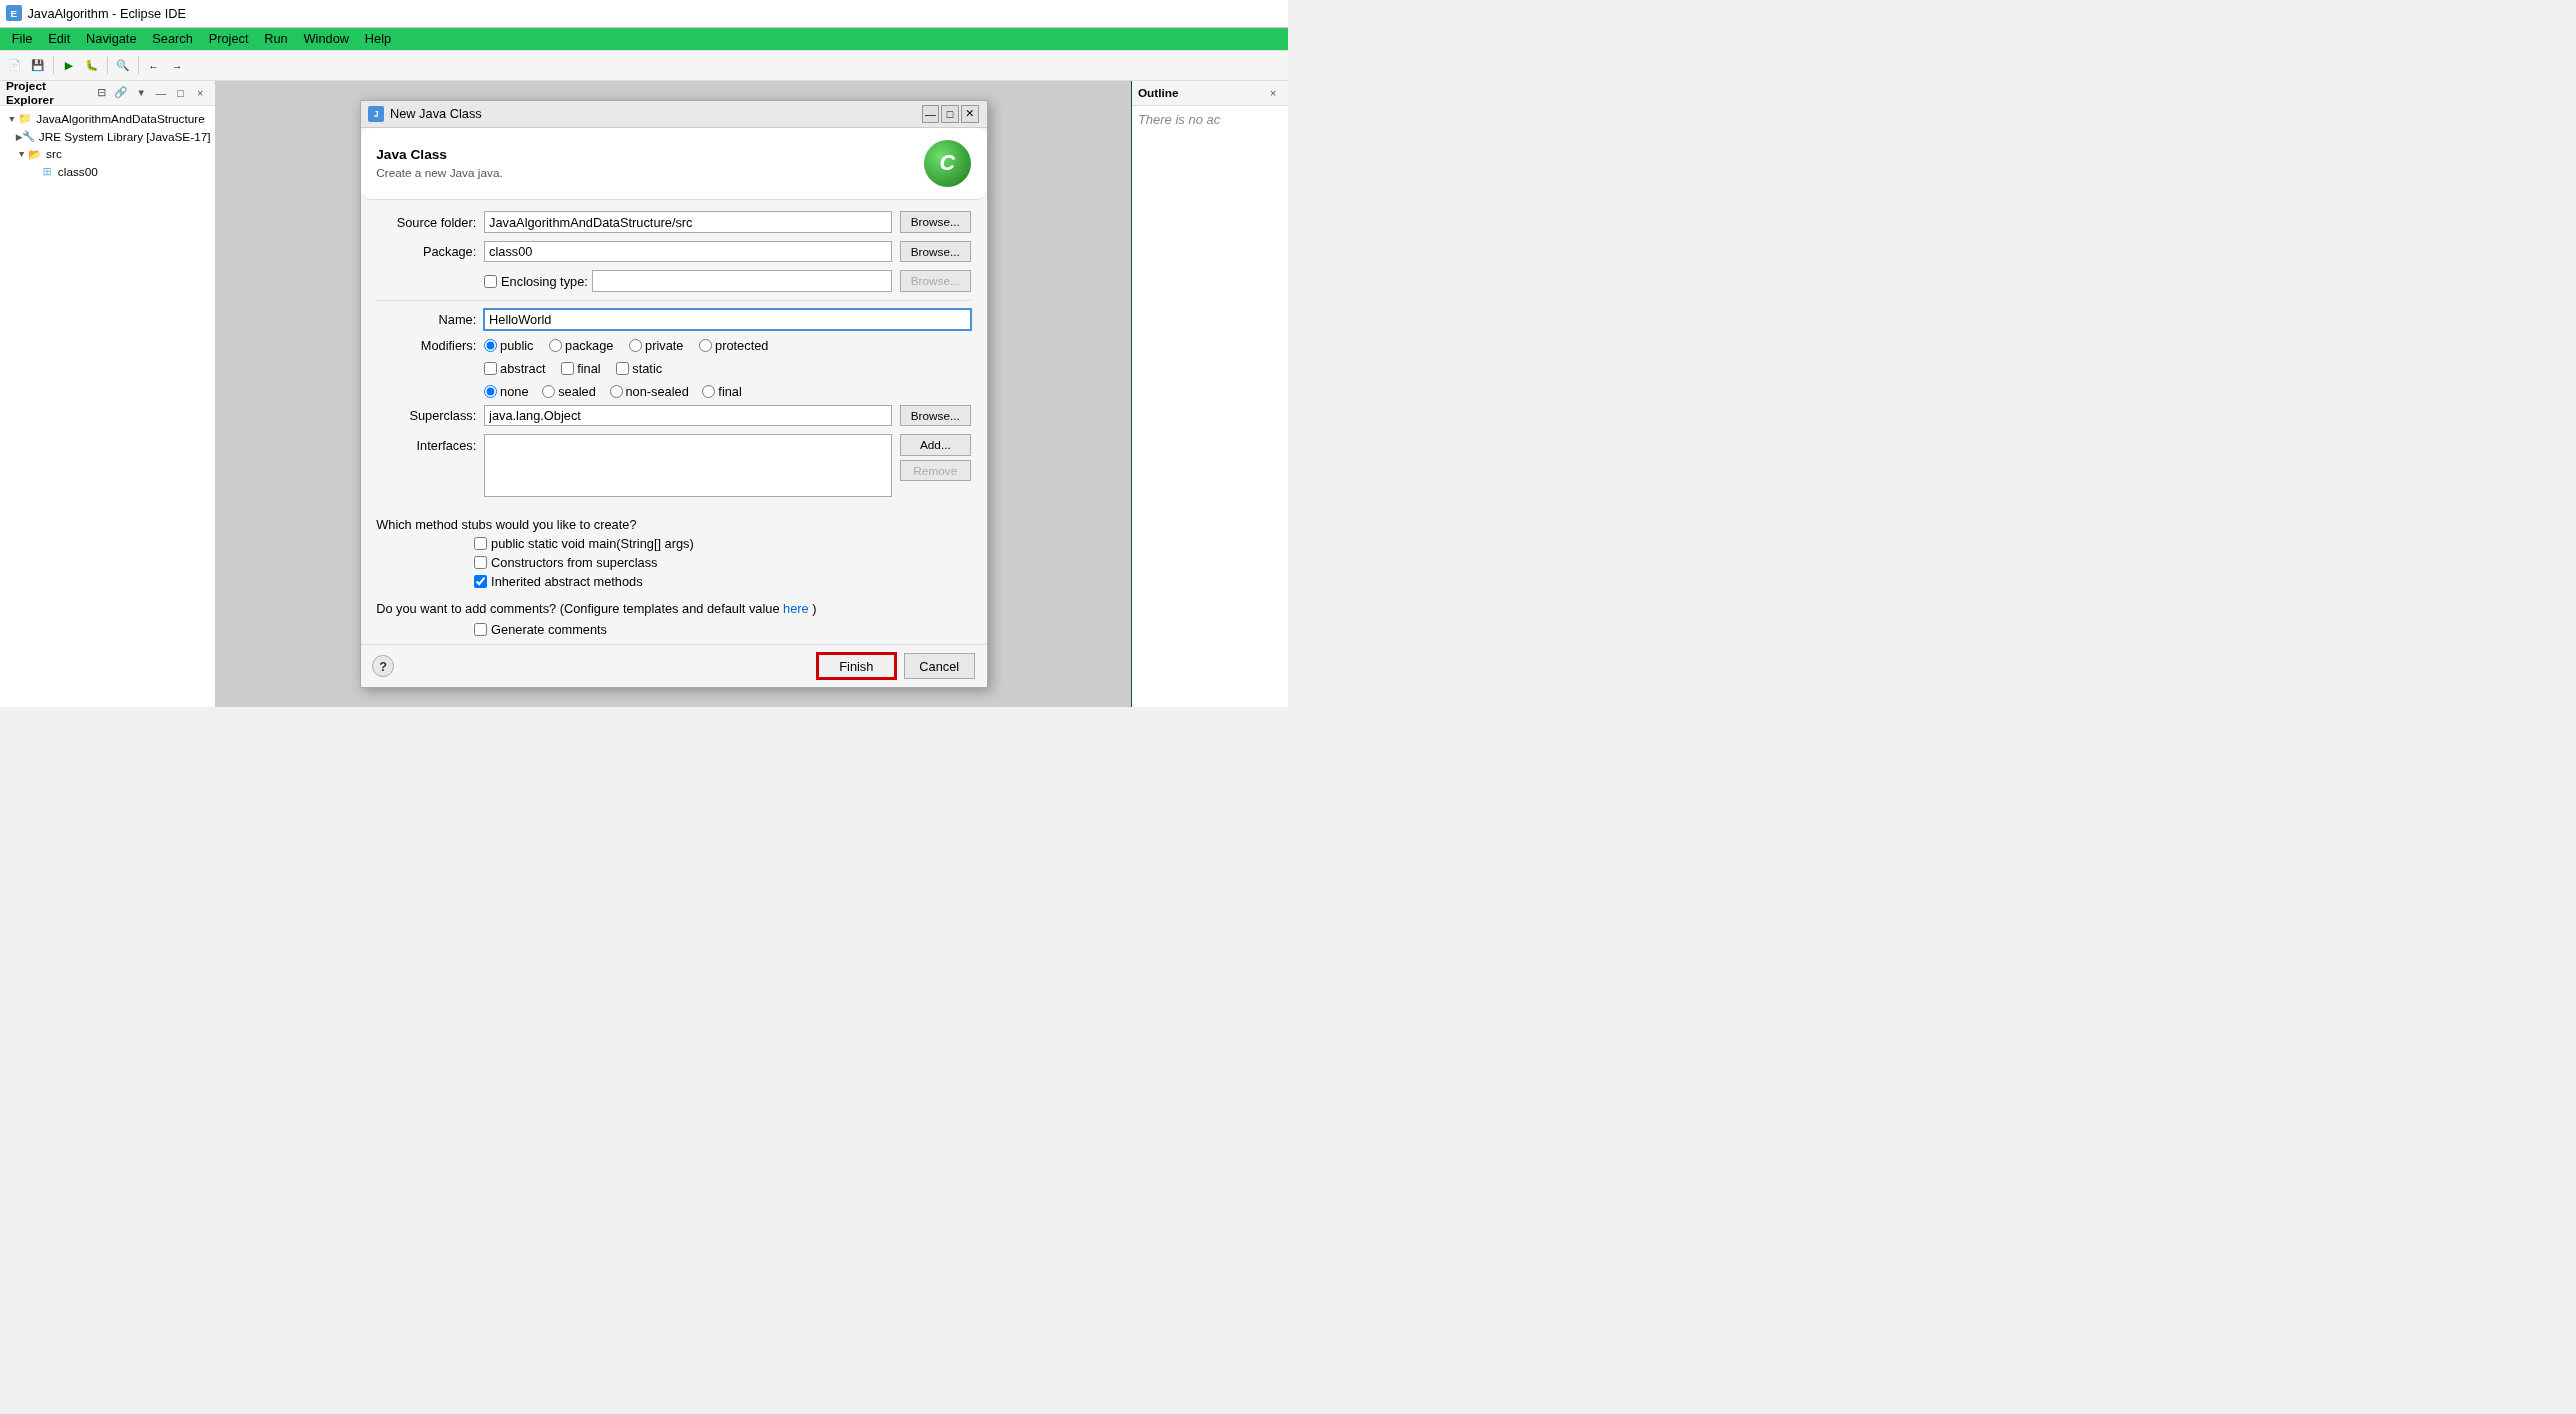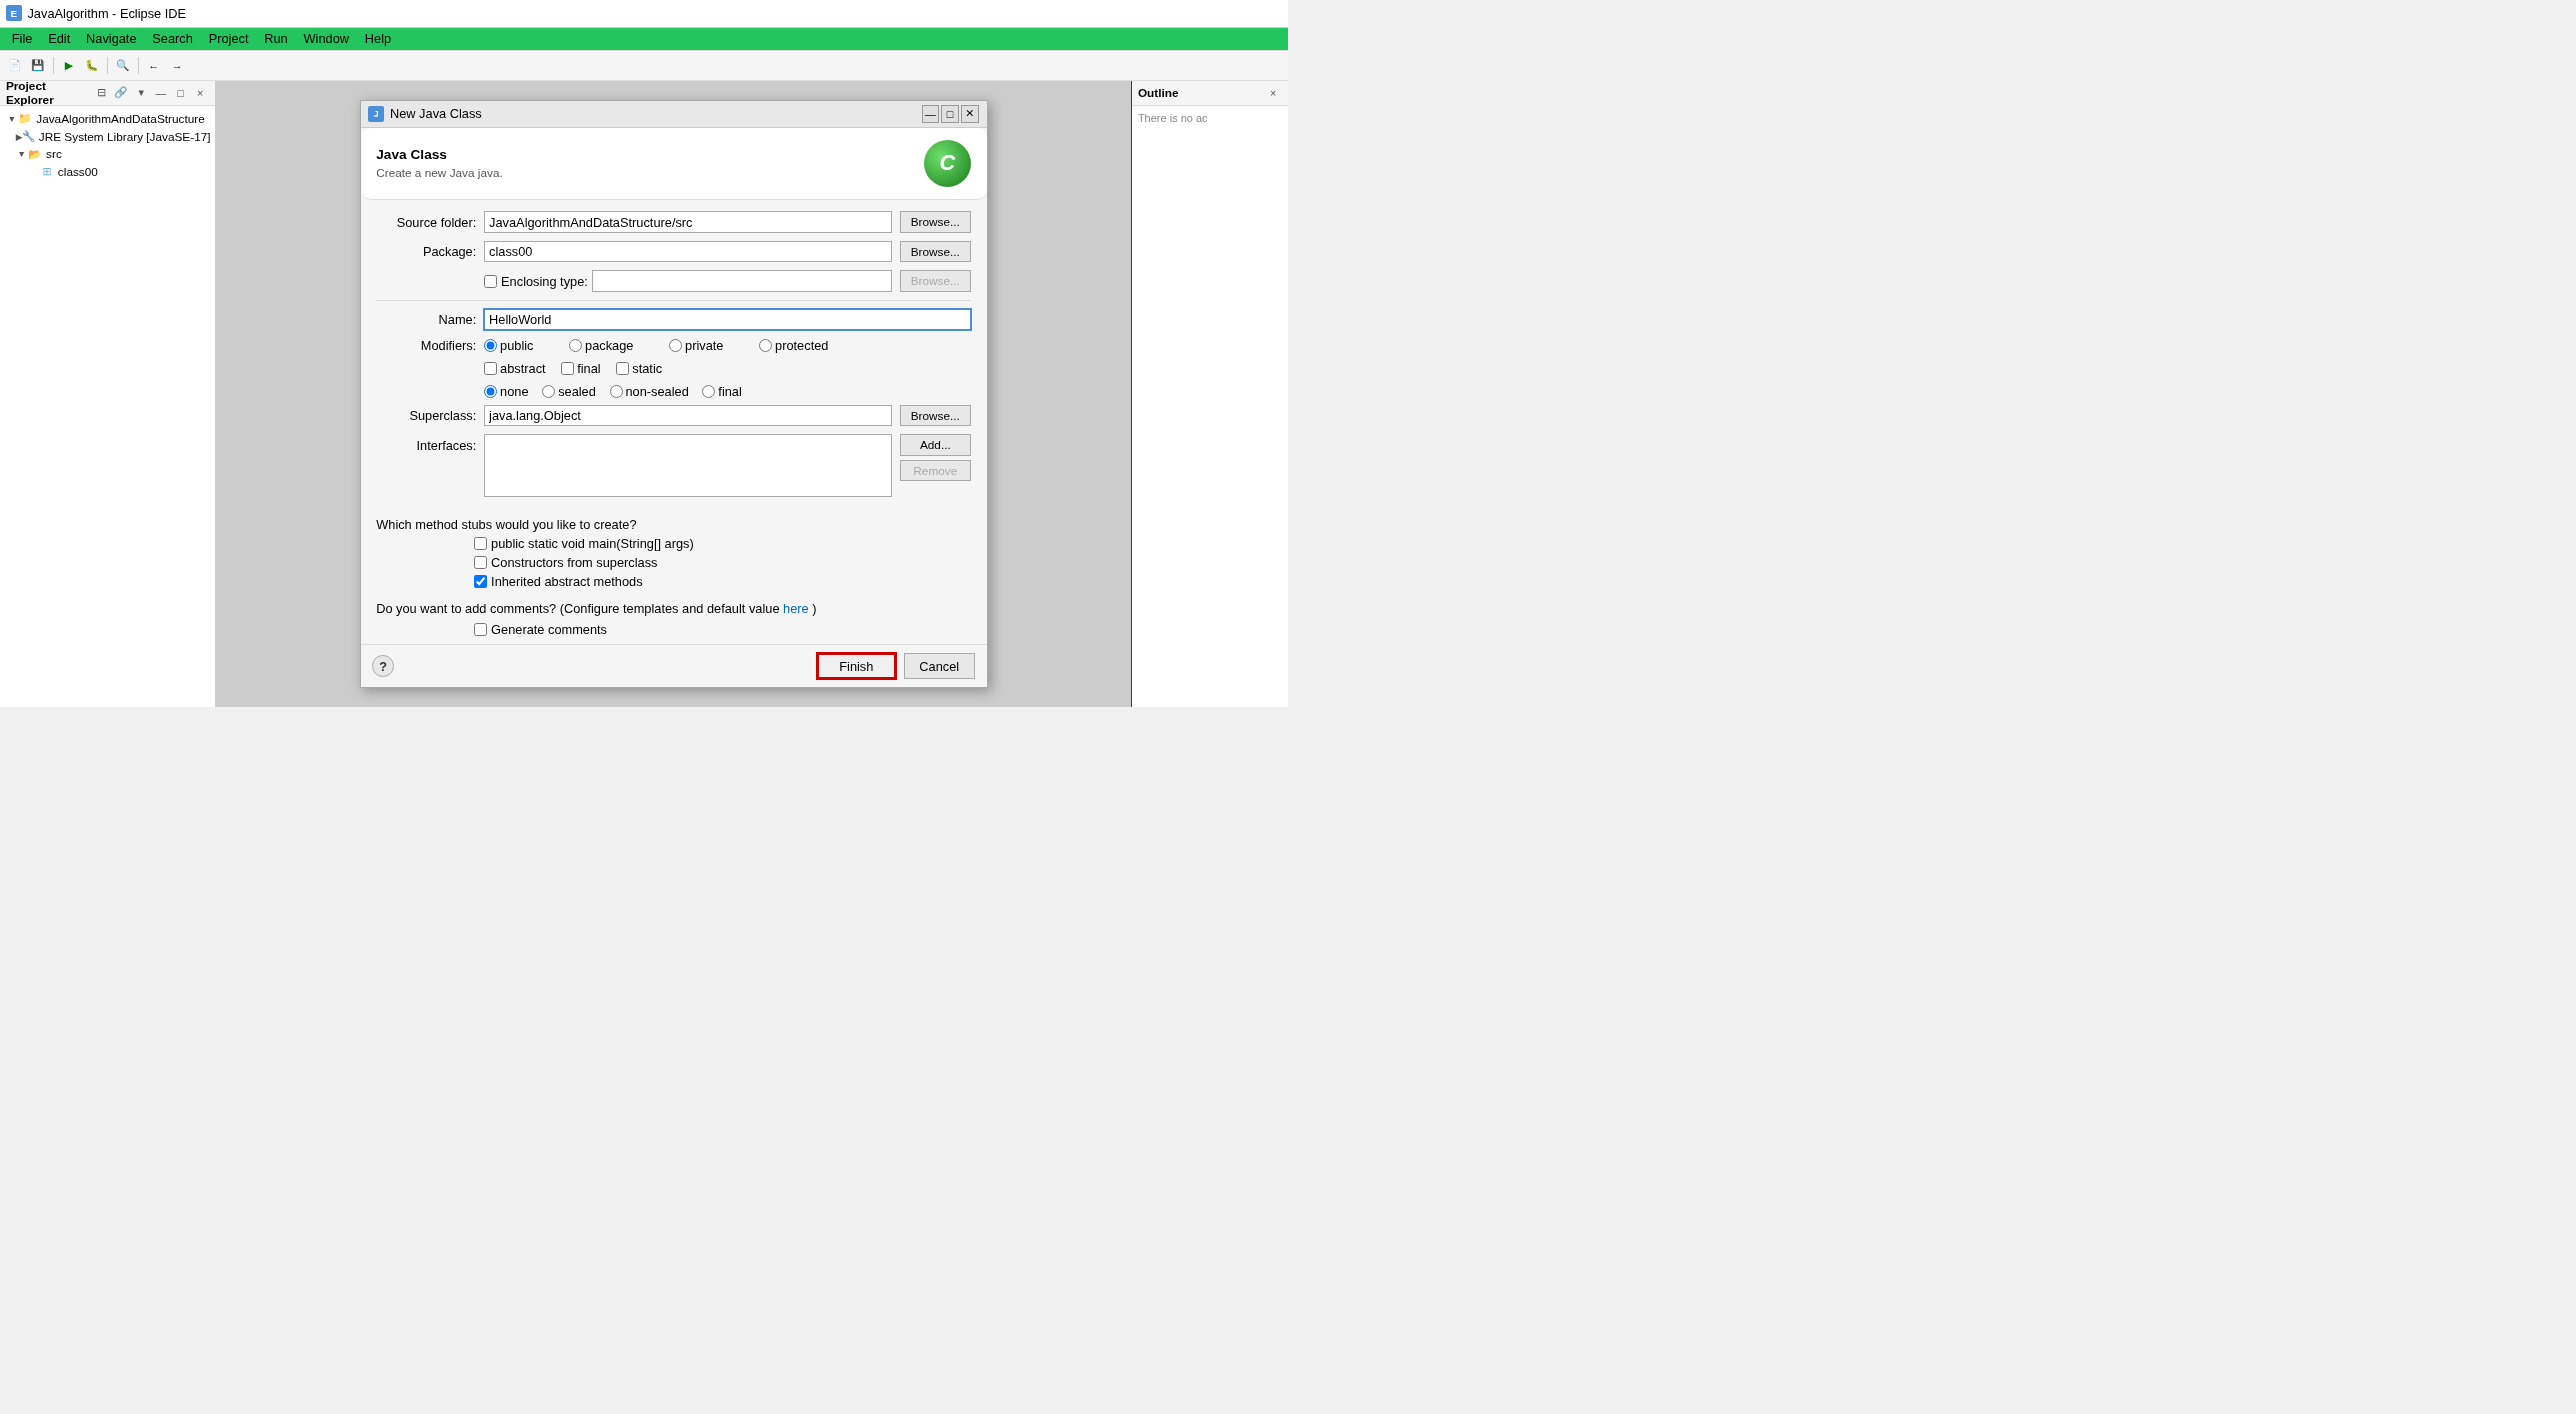--- a/index.html
+++ b/index.html
@@ -154,22 +154,23 @@
     }
 
     
     .right-panel {
       width: 157px;
       background: #fff;
       border-left: 1px solid #14532d;
     }
     .outline-content {
       padding: 5.9px;
-      font-size: 11px;
+      font-size: 13px;
       color: #888;
+      font-style: italic;
     }
 
     
     .modal-overlay {
       position: absolute;
       top: 0; left: 0; right: 0; bottom: 0;
       background: rgba(0,0,0,0.15);
       display: flex;
       align-items: center;
       justify-content: center;
@@ -591,21 +592,21 @@
 
             <hr class="form-divider">
 
             <div class="form-row">
               <span class="form-label">Name:</span>
               <input type="text" class="name-input" id="nameInput" value="HelloWorld" style="">
             </div>
 
             <div class="form-row">
               <span class="form-label">Modifiers:</span>
-              <div style="display:flex; align-items:center; gap:22px;">
+              <div style="display:flex; align-items:center; gap:2px;">
                 <label class="radio-item">
                   <input type="radio" name="modifier1" checked="" style="">
                   <span>public</span>
                 </label>
                 <label class="radio-item">
                   <input type="radio" name="modifier1" style="">
                   <span>package</span>
                 </label>
                 <label class="radio-item">
                   <input type="radio" name="modifier1" style="">

